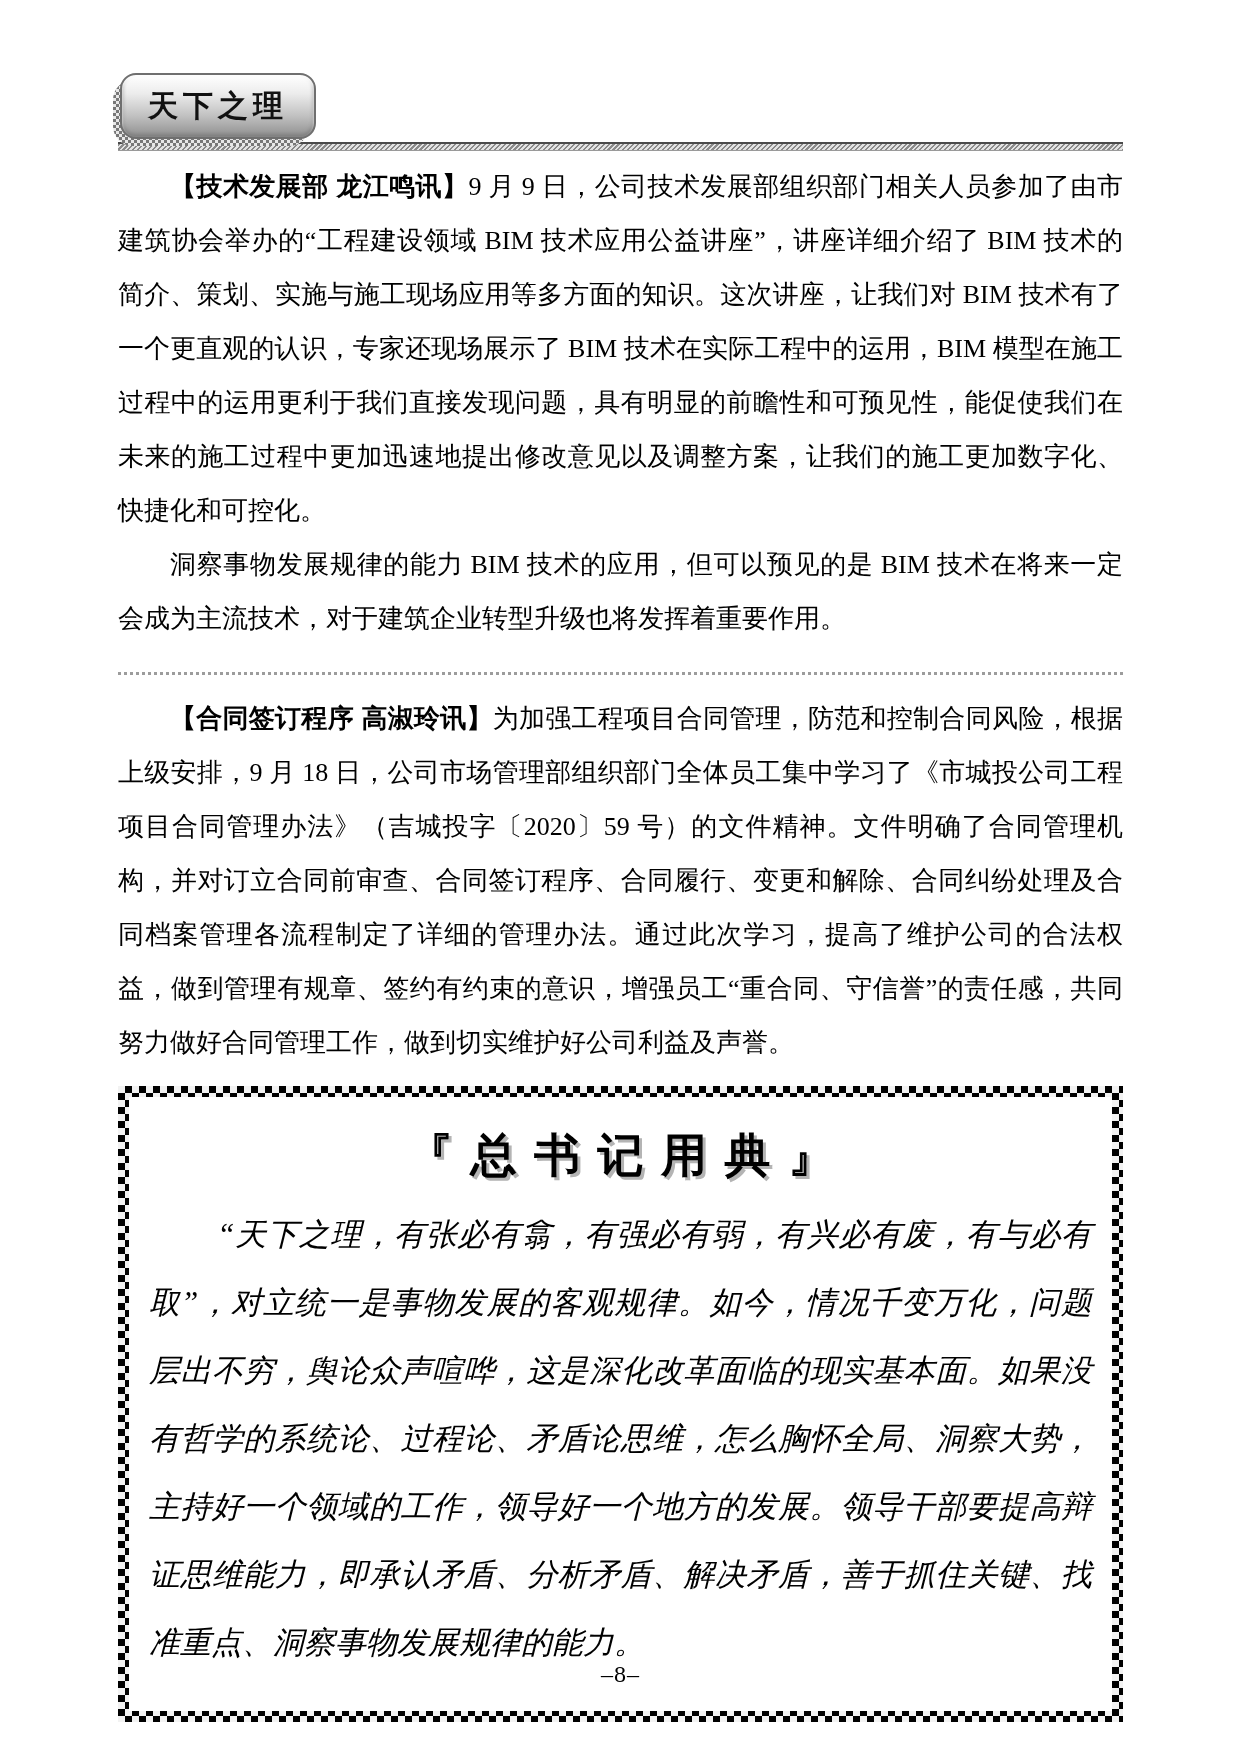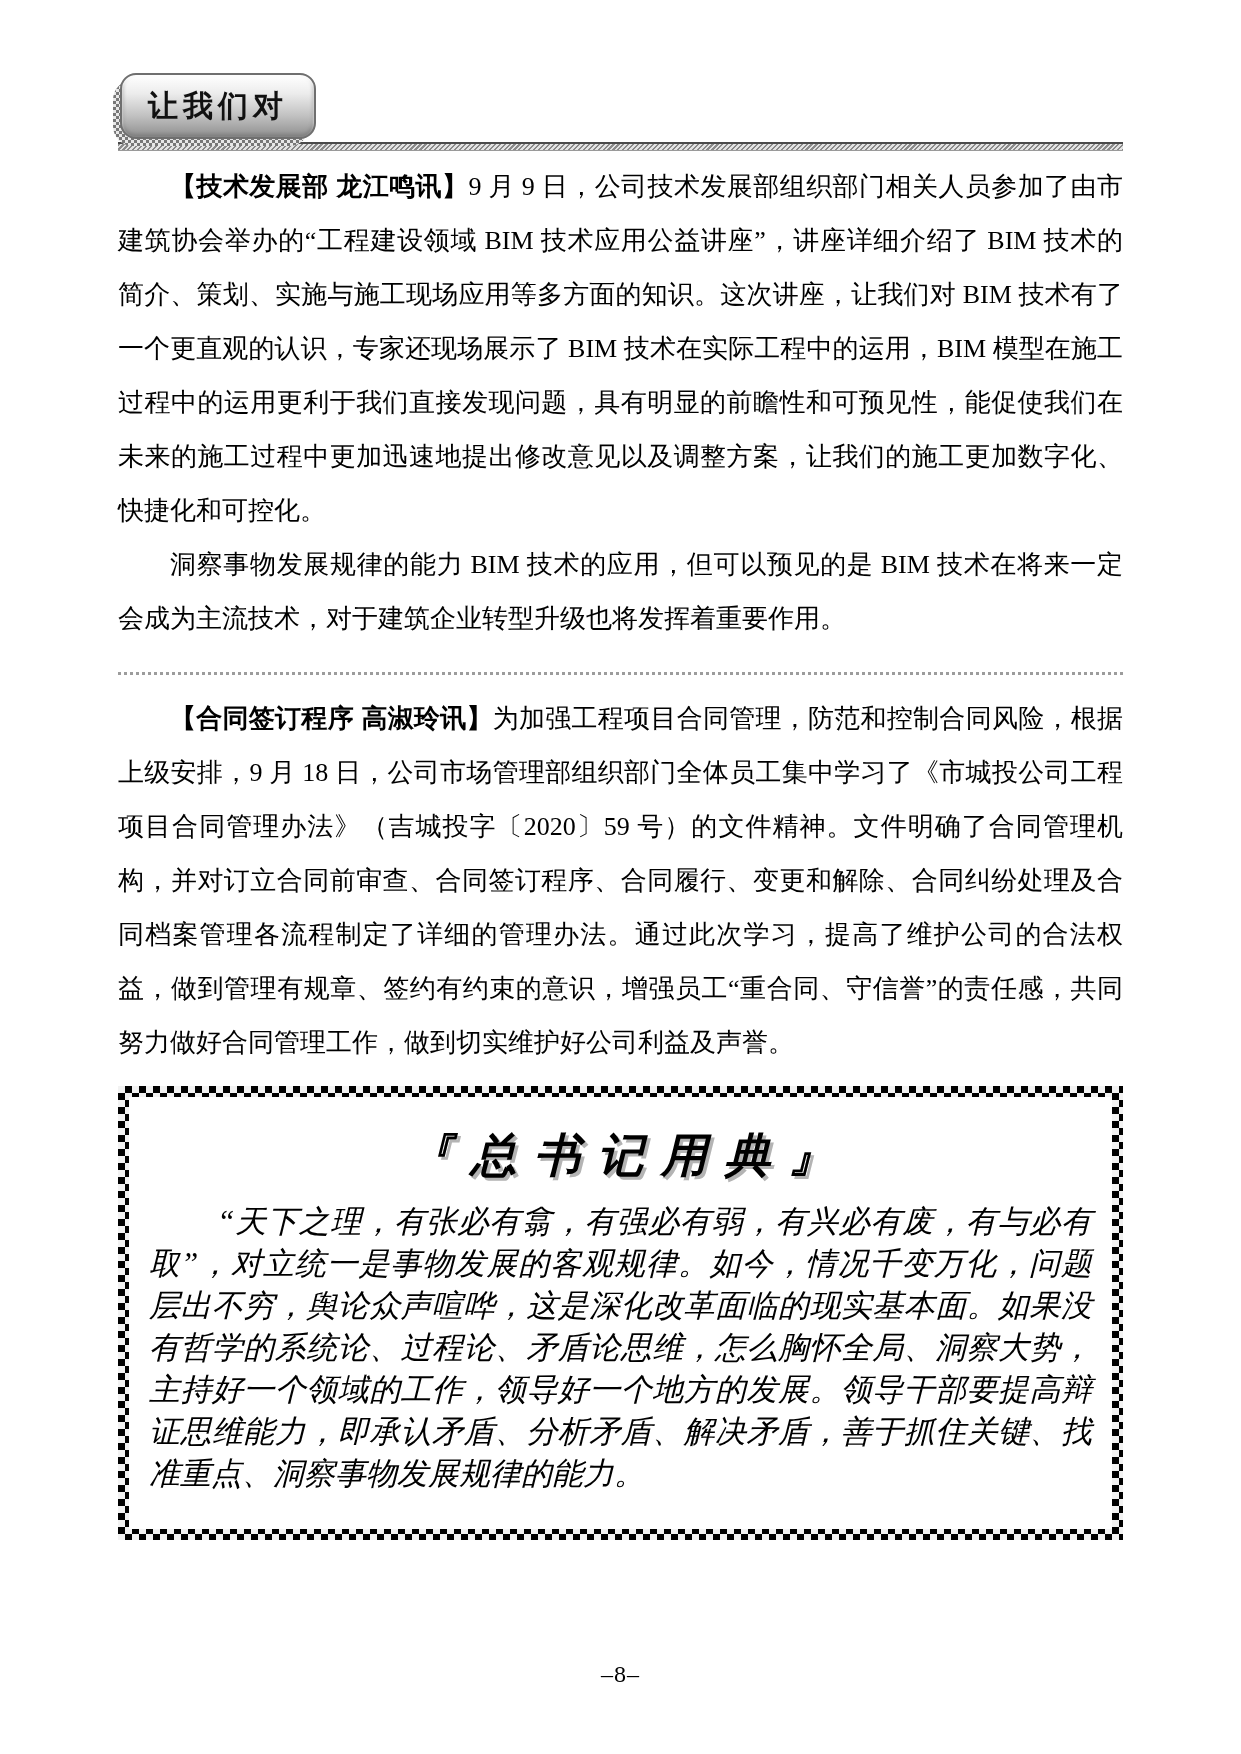--- a/index.html
+++ b/index.html
@@ -96,25 +96,24 @@
     text-align: center;
     font-family: "Liberation Sans", "DejaVu Sans", sans-serif;
     font-weight: bold;
     font-size: 46px;
     letter-spacing: 0.38em;
     text-indent: 0.38em; 
     color: #000;
     text-shadow: 3px 3px 0 #b4b4b4;
     margin-top: 12px;
     margin-bottom: 14px;
-    font-style: italic;
   }
   .qbox-body {
     font-size: 31px;
-    line-height: 42px;
+    line-height: 68px;
     font-style: italic;
     text-align: justify;
     text-indent: 2.2em;
     color: #000;
   }
 
   
   .page-number {
     position: absolute;
     left: 0; right: 0;
@@ -126,21 +125,21 @@
   }
 </style>
 </head>
 <body>
 
 <div class="page">
 
   <div class="badge-wrap">
     <div class="badge-shadow"></div>
     <div class="badge-face">
-      <span>让我们对</span>
+      <span>天下之理</span>
     </div>
   </div>
 
   <div class="header-rule"></div>
 
   <div class="article">
     <p><b class="lead">【技术发展部 龙江鸣讯】</b><span>9 月 9 日，公司技术发展部组织部门相关人员参加了由市建筑协会举办的“工程建设领域 BIM 技术应用公益讲座”，讲座详细介绍了 BIM 技术的简介、策划、实施与施工现场应用等多方面的知识。这次讲座，让我们对 BIM 技术有了一个更直观的认识，专家还现场展示了 BIM 技术在实际工程中的运用，BIM 模型在施工过程中的运用更利于我们直接发现问题，具有明显的前瞻性和可预见性，能促使我们在未来的施工过程中更加迅速地提出修改意见以及调整方案，让我们的施工更加数字化、快捷化和可控化。</span></p>
     <p>洞察事物发展规律的能力 BIM 技术的应用，但可以预见的是 BIM 技术在将来一定会成为主流技术，对于建筑企业转型升级也将发挥着重要作用。</p>
   </div>
 

